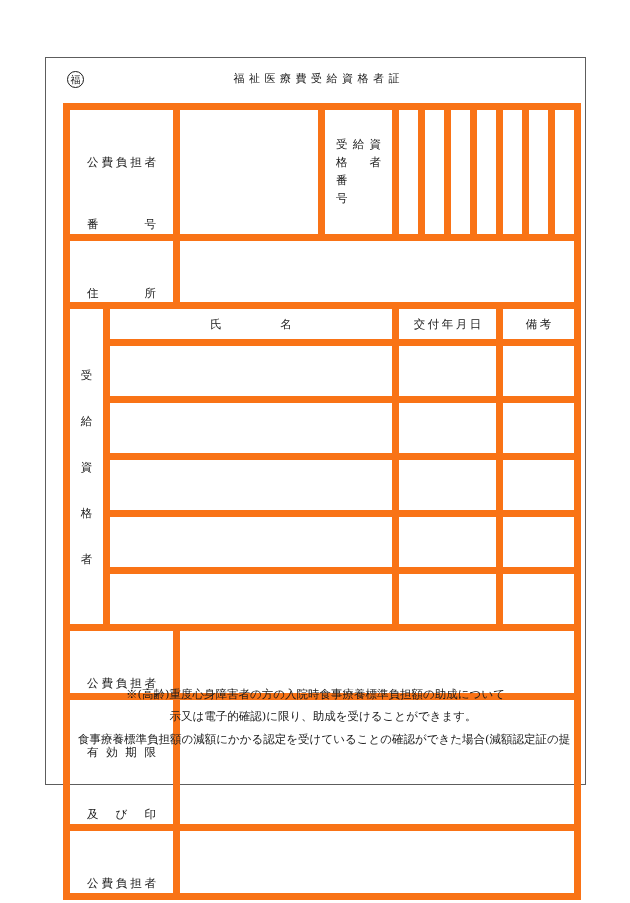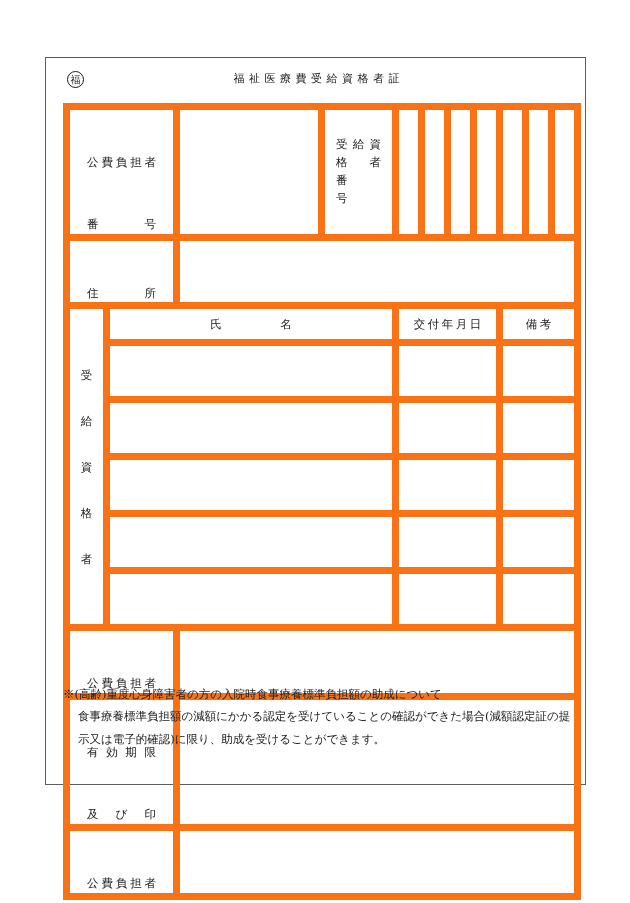--- a/index.html
+++ b/index.html
@@ -161,21 +161,21 @@
 
   
   .footnote {
     position: absolute;
     left: 17px;
     top: 625px;
     width: 505px;
     font-size: 11.5px;
     line-height: 1.95;
   }
-  .fn-line { white-space: nowrap; }
+  .fn-line { white-space: nowrap; text-align: center; }
   .fn-indent { padding-left: 15px; }
 </style>
 </head>
 <body>
 
 <div class="page">
 
 
   <div class="outer-frame">
 
@@ -284,18 +284,18 @@
         <td class="lbl" colspan="2">
           <span class="spread">公費負担者</span>
         </td>
         <td colspan="9"></td>
       </tr>
     </tbody>
       </table>
 
     <div class="footnote">
       <div class="fn-line">※(高齢)重度心身障害者の方の入院時食事療養標準負担額の助成について</div>
+      <div class="fn-line fn-indent">示又は電子的確認)に限り、助成を受けることができます。</div>
       <div class="fn-line fn-indent">食事療養標準負担額の減額にかかる認定を受けていることの確認ができた場合(減額認定証の提</div>
-      <div class="fn-line fn-indent">示又は電子的確認)に限り、助成を受けることができます。</div>
     </div>
 
   </div>
 </div>
 
 </body></html>

